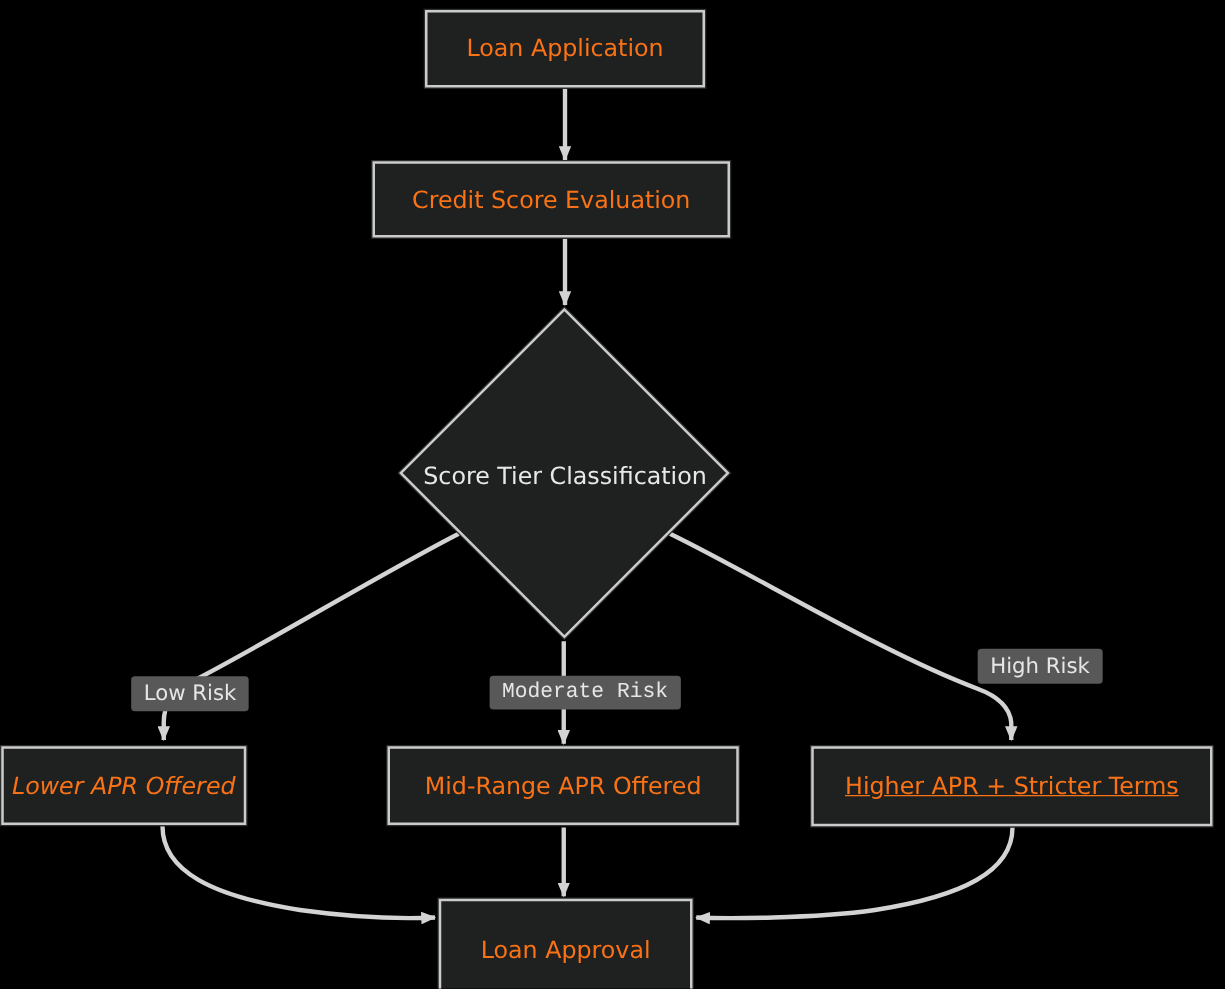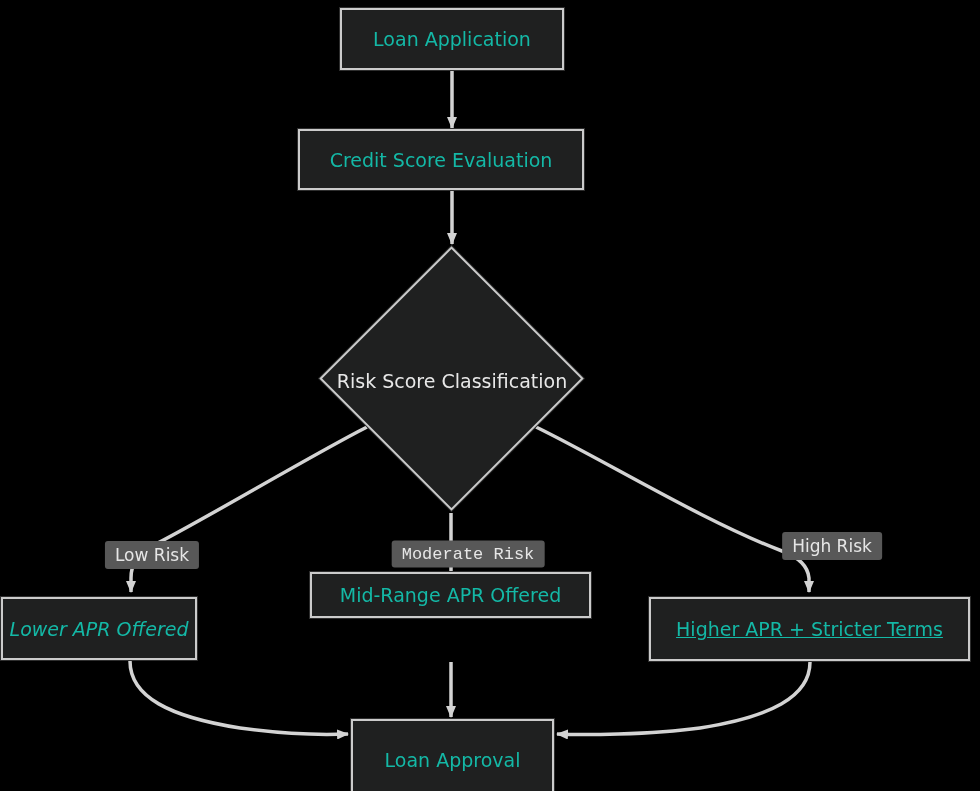--- a/index.html
+++ b/index.html
@@ -24,33 +24,33 @@
   #edge-layer path.edge {
     fill: none;
     stroke: #d3d3d3;
     stroke-width: 3.5px;
   }
   .node {
     position: absolute;
     box-sizing: border-box;
     background: #1f2020;
     border: 2.5px solid #cbcbcb;
-    color: #14b8a6;
+    color: #f97316;
     display: flex;
     align-items: center;
     justify-content: center;
     font-size: 19px;
     text-align: center;
     z-index: 2;
     box-shadow: 0 0 0 1px #2e2e2e;
   }
   .node-loan-application   { left: 340px; top: 8px;   width: 224px; height: 62px; }
   .node-credit-score       { left: 298px; top: 129px; width: 286px; height: 61px; justify-content: center; }
   .node-lower-apr          { left: 1px;   top: 597px; width: 196px; height: 63px; font-style: italic; }
-  .node-mid-apr            { left: 310px; top: 572px; width: 281px; height: 46px; }
+  .node-mid-apr            { left: 310px; top: 597px; width: 281px; height: 63px; }
   .node-higher-apr         { left: 649px; top: 597px; width: 321px; height: 64px; text-decoration: underline; }
   .node-loan-approval      { left: 351px; top: 719px; width: 203px; height: 81px; }
   .diamond-shape {
     position: absolute;
     box-sizing: border-box;
     left: 358px; top: 285px;
     width: 187px; height: 187px;
     background: #1f2020;
     border: 2.5px solid #cbcbcb;
     transform: rotate(45deg);
@@ -73,21 +73,21 @@
     color: #e6e6e6;
     font-size: 17px;
     padding: 4px 10px;
     border-radius: 3px;
     white-space: nowrap;
     z-index: 3;
     margin-left: 24px;
   }
   .edge-label-low      { left: 128px; top: 555px; }
   .edge-label-moderate { left: 444px; top: 554px; font-family: Liberation Mono, monospace; }
-  .edge-label-high     { left: 808px; top: 546px; }
+  .edge-label-high     { left: 808px; top: 533px; }
 </style>
 </head>
 <body>
 
 <div id="canvas">
 
   <svg id="edge-layer" viewBox="0 0 980 791" xmlns="http://www.w3.org/2000/svg">
     <defs>
       <marker id="arrow" viewBox="0 0 12 10" markerWidth="12" markerHeight="10" refX="11" refY="5" orient="auto" markerUnits="userSpaceOnUse">
         <path d="M0,0 L12,5 L0,10 Z" fill="#d3d3d3"></path>
@@ -105,21 +105,21 @@
 
   <div class="node node-loan-application">
     <span>Loan Application</span>
   </div>
 
   <div class="node node-credit-score">
     <span>Credit Score Evaluation</span>
   </div>
 
   <div class="diamond-shape"></div>
-  <div class="diamond-label">Risk Score Classification</div>
+  <div class="diamond-label">Score Tier Classification</div>
 
   <div class="edge-label edge-label-low">Low Risk</div>
   <div class="edge-label edge-label-moderate">Moderate Risk</div>
   <div class="edge-label edge-label-high">High Risk</div>
 
   <div class="node node-lower-apr">
     <span>Lower APR Offered</span>
   </div>
 
   <div class="node node-mid-apr">

